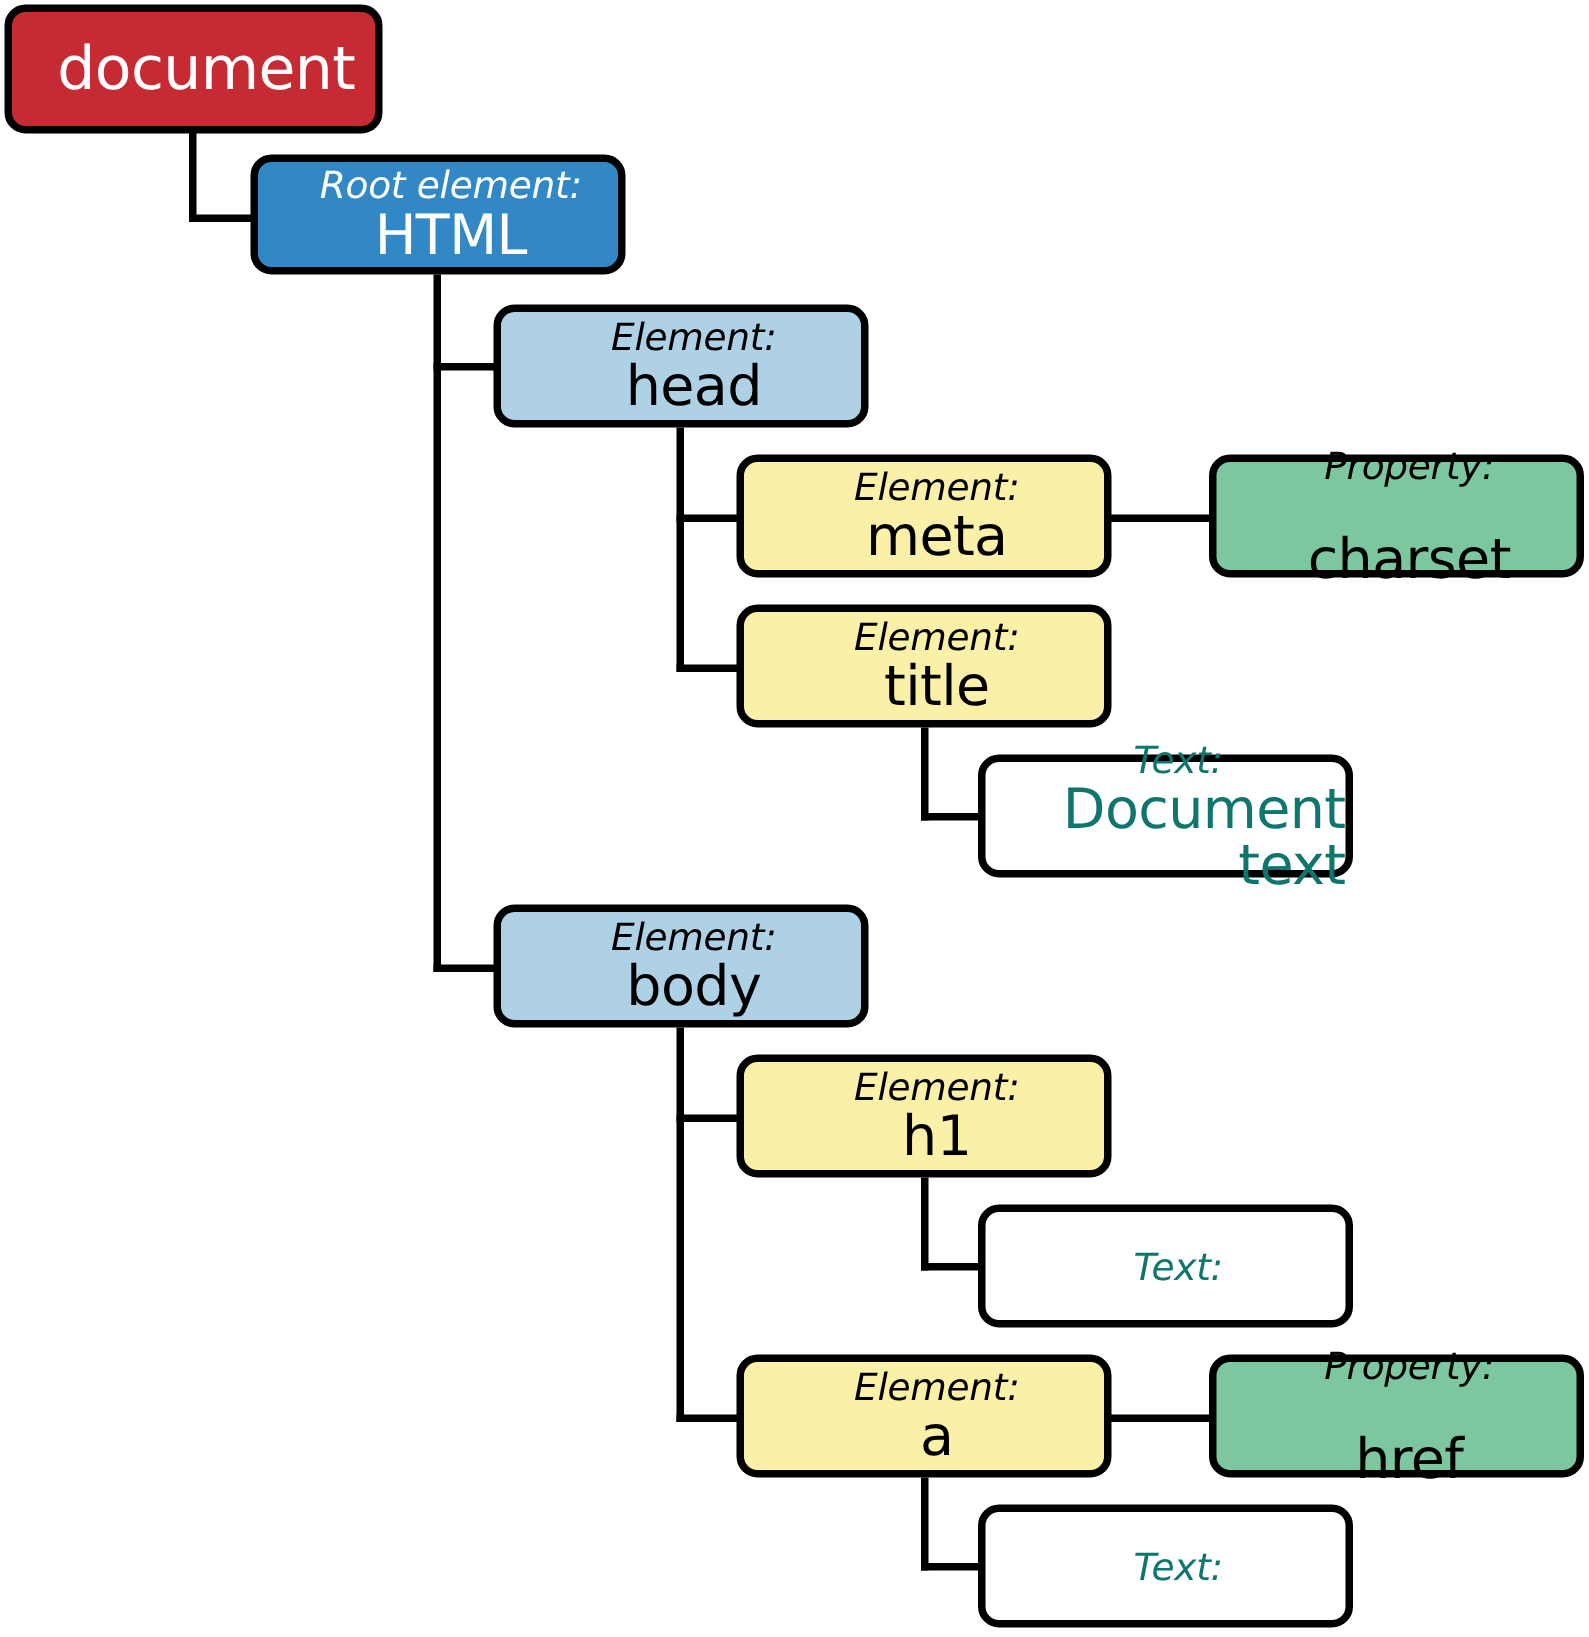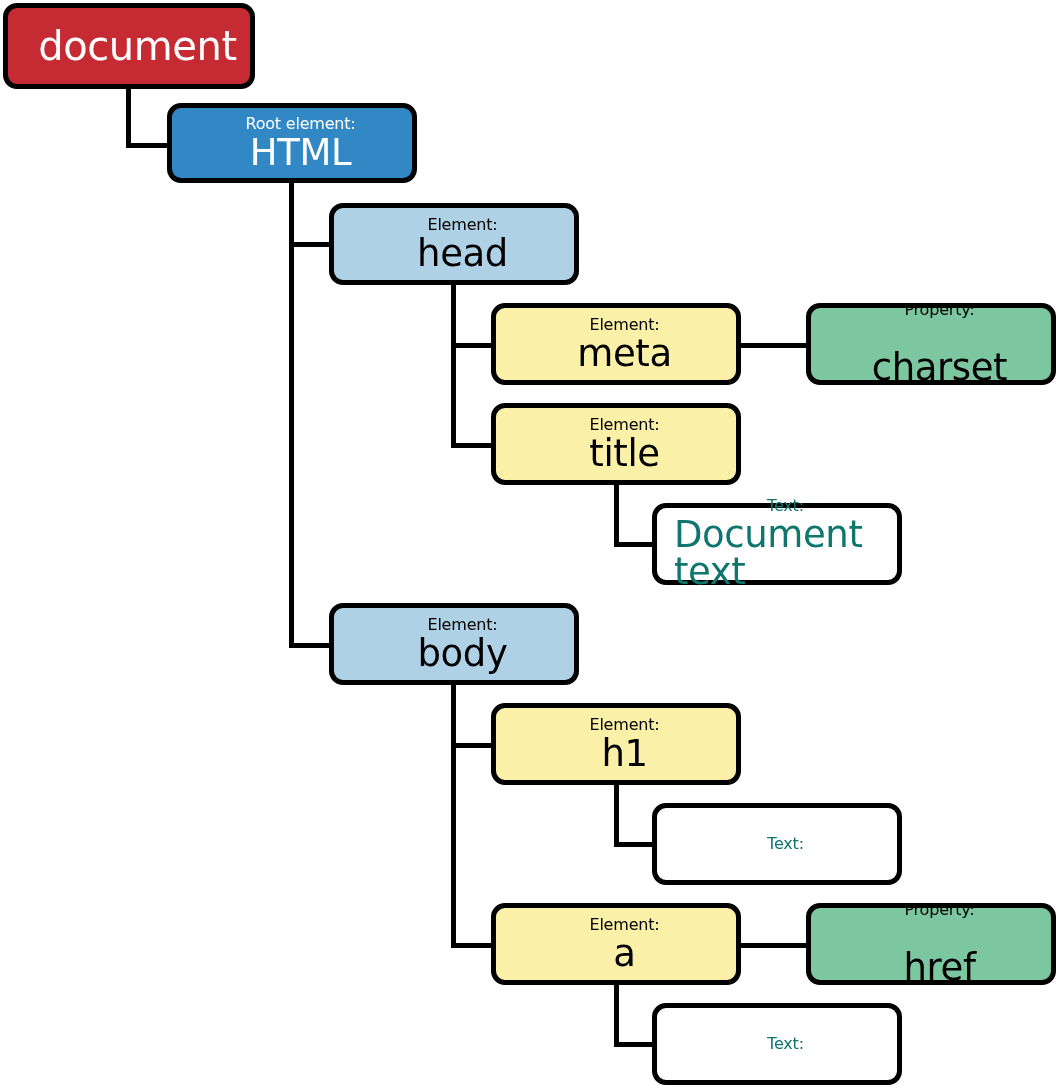--- a/index.html
+++ b/index.html
@@ -22,28 +22,29 @@
   .node {
     position: absolute;
     box-sizing: border-box;
     border: 5px solid #000000;
     border-radius: 14px;
     display: flex;
     flex-direction: column;
     align-items: center;
     justify-content: center;
     line-height: 1.0;
-    text-align: left;
+    text-align: right;
     z-index: 5;
     padding-left: 17px;
   }
   .node .kind {
-    font-size: 16px;
+    font-size: 25px;
     letter-spacing: -0.2px;
     display: block;
+    font-style: italic;
   }
   .node .name {
     font-size: 37px;
     letter-spacing: -0.4px;
     display: block;
     margin-top: 2px;
   }
   .node.single .name {
     font-size: 40px;
     margin-top: 0;

